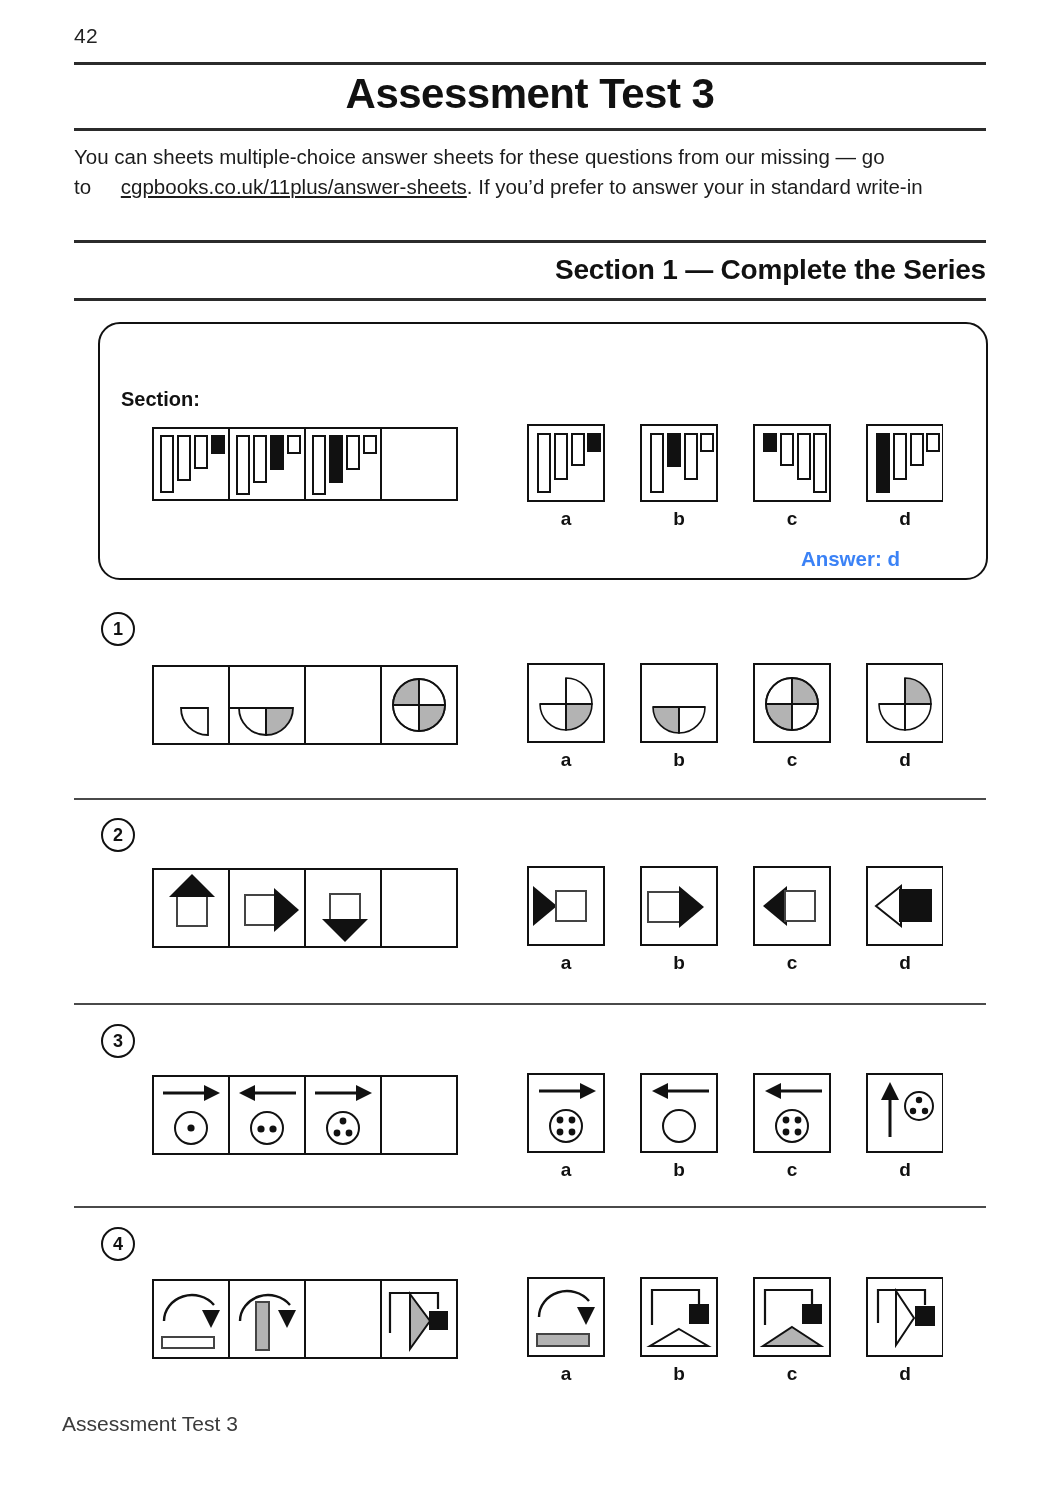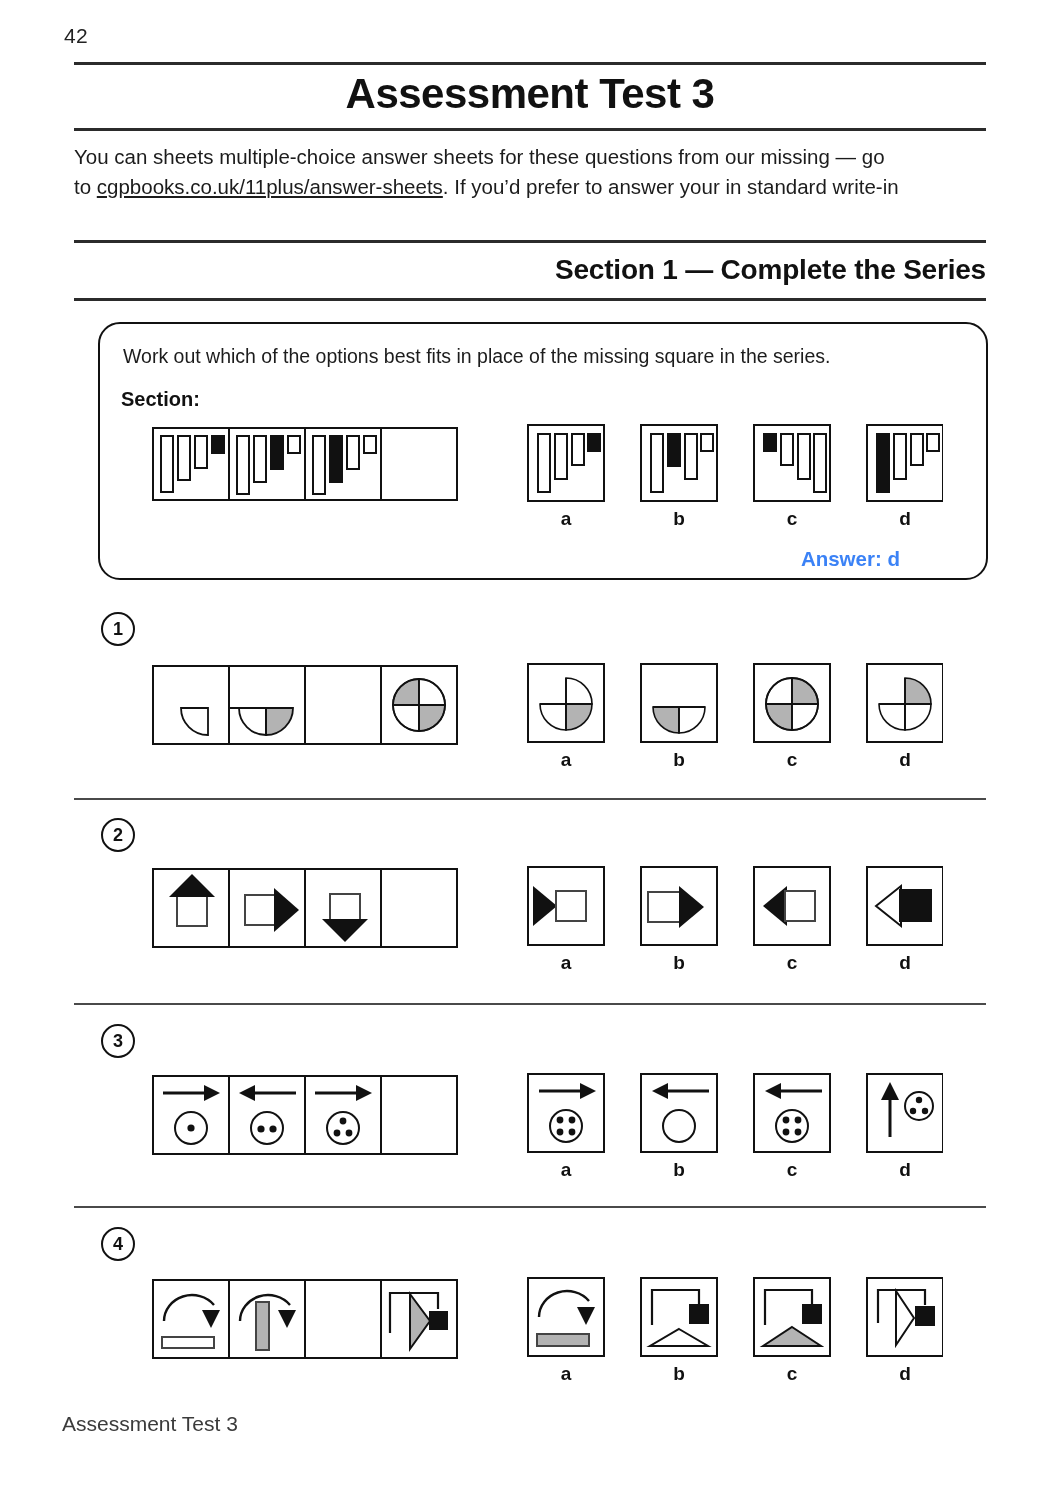--- a/index.html
+++ b/index.html
@@ -8,42 +8,42 @@
     width:1060px; height:1500px;
     background:#ffffff;
     font-family:"Liberation Sans", sans-serif;
     color:#1a1a1a;
     position:relative;
     overflow:hidden;
   }
   .page { position:relative; width:1060px; height:1500px; padding:0; }
 
   .page-number {
-    position:absolute; left:64px; top:24px;
+    position:absolute; left:74px; top:24px;
     font-size:21px; color:#222; letter-spacing:.3px;
   }
 
   .rule {
     position:absolute; left:74px; width:912px;
     border-top:3px solid #2b2b2b;
   }
 
   .title {
     position:absolute; left:74px; top:70px; width:912px;
     text-align:center;
     font-size:42px; font-weight:bold; letter-spacing:-0.5px;
     color:#111;
   }
 
   .intro {
     position:absolute; left:74px; top:142px; width:912px;
     font-size:20.5px; line-height:1.45; color:#1c1c1c;
   }
   .intro b { font-weight:normal; }
-  .intro .link { text-decoration:underline; }
+  .intro .link { text-decoration:underline;margin-left:24px; }
 
   .section-title {
     position:absolute; left:74px; top:254px; width:912px;
     text-align:right;
     font-size:28px; font-weight:bold; color:#111;
     letter-spacing:-0.2px;
   }
 
   
   .example-box {
@@ -109,21 +109,20 @@
   <div class="intro">
     <span>You can sheets </span><b>multiple-choice answer sheets</b><span> for these questions from our missing — go</span><br>
     <span>to </span><span class="link">cgpbooks.co.uk/11plus/answer-sheets</span><span>.  If you’d prefer to answer your in standard write-in</span><br>
   </div>
 
   <div class="rule" style="top:240px;"></div>
   <div class="section-title">Section 1 — Complete the Series</div>
   <div class="rule" style="top:298px;"></div>
 
   <div class="example-box"></div>
-  <div class="example-instr">Work out which of the options best fits in place of the missing square in the series.</div>
   <div class="example-label">Section:</div>
 
   <div class="series" style="left:152px; top:427px;">
     <svg width="306" height="74" viewBox="0 0 306 74">
       <g fill="none" stroke="#111" stroke-width="2">
         <rect x="1" y="1" width="304" height="72" fill="#fff"></rect>
         <line x1="77" y1="1" x2="77" y2="73"></line>
         <line x1="153" y1="1" x2="153" y2="73"></line>
         <line x1="229" y1="1" x2="229" y2="73"></line>
       </g>

